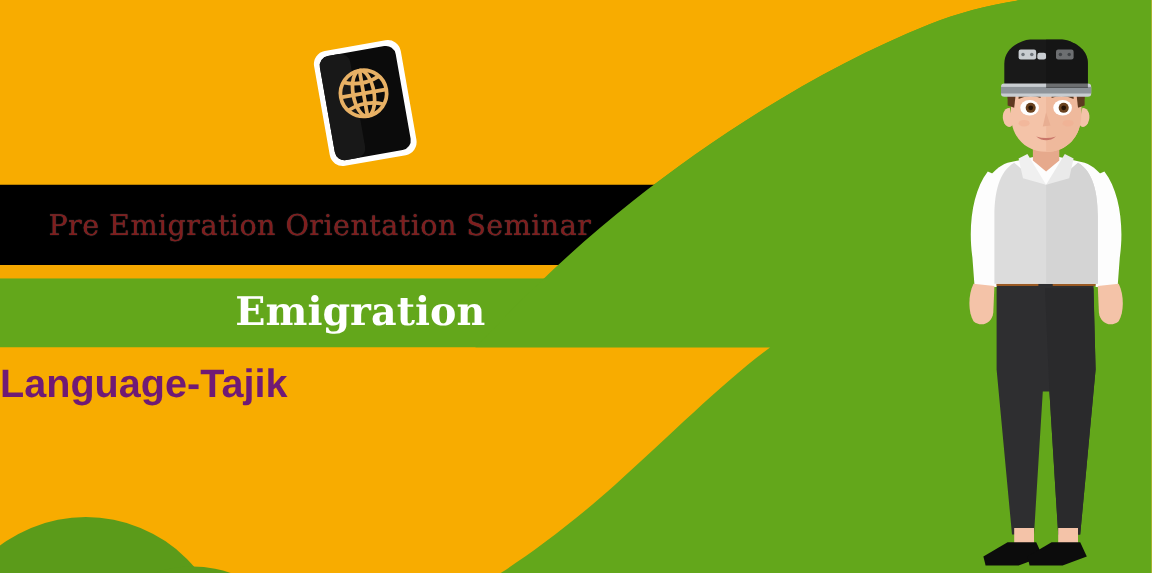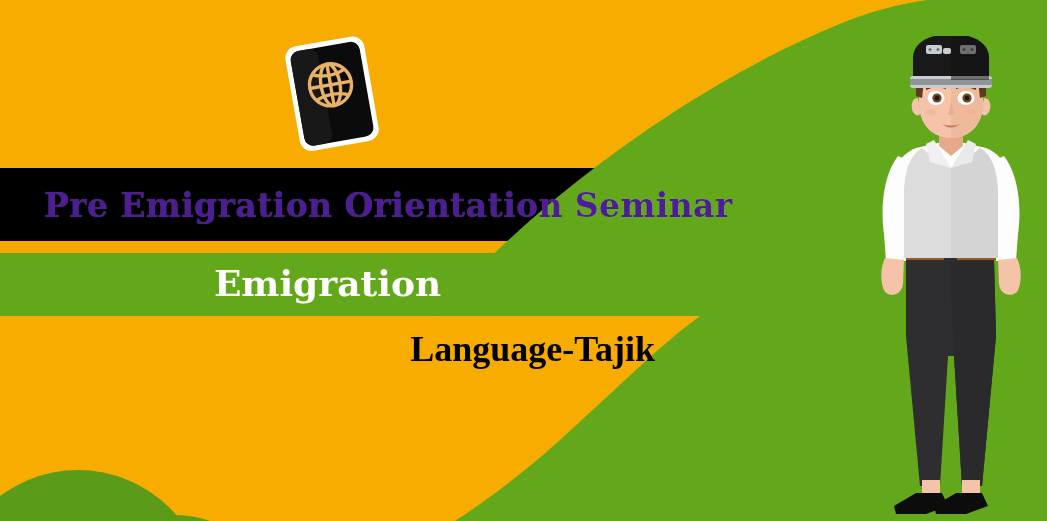--- a/index.html
+++ b/index.html
@@ -10,24 +10,24 @@
     background:#F8AC00;
     font-family:"DejaVu Serif", serif;
     user-select:none;
   }
   #bg{position:absolute;inset:0;width:1047px;height:521px;display:block;}
   
   .band-title{
     position:absolute;
     left:44px; top:186px;
     width:620px;
-    color:#4c1d95;
+    color:#7f1d1d;
     font-family:"DejaVu Serif", serif;
-    font-weight:700;
-    font-size:33px;
+    font-weight:400;
+    font-size:26px;
     letter-spacing:0.4px;
     line-height:40px;
     white-space:nowrap;
     text-shadow:0 0 1px rgba(255,255,255,.35);
   }
   .band-country{
     position:absolute;
     left:0; top:261px;
     width:655px;
     text-align:center;
@@ -35,23 +35,23 @@
     font-family:"DejaVu Serif", serif;
     font-weight:700;
     font-size:36px;
     line-height:44px;
     white-space:nowrap;
   }
   .band-language{
     position:absolute;
     left:0; top:327px;
     width:655px;
-    text-align:right;
-    color:#000000;
-    font-family:Liberation Serif, serif;
+    text-align:left;
+    color:#701a75;
+    font-family:Liberation Sans, sans-serif;
     font-weight:700;
     font-size:36px;
     line-height:44px;
     white-space:nowrap;
   }
   .passport-wrap{
     position:absolute;
     left:276px; top:28px;
     width:120px;height:130px;
   }

